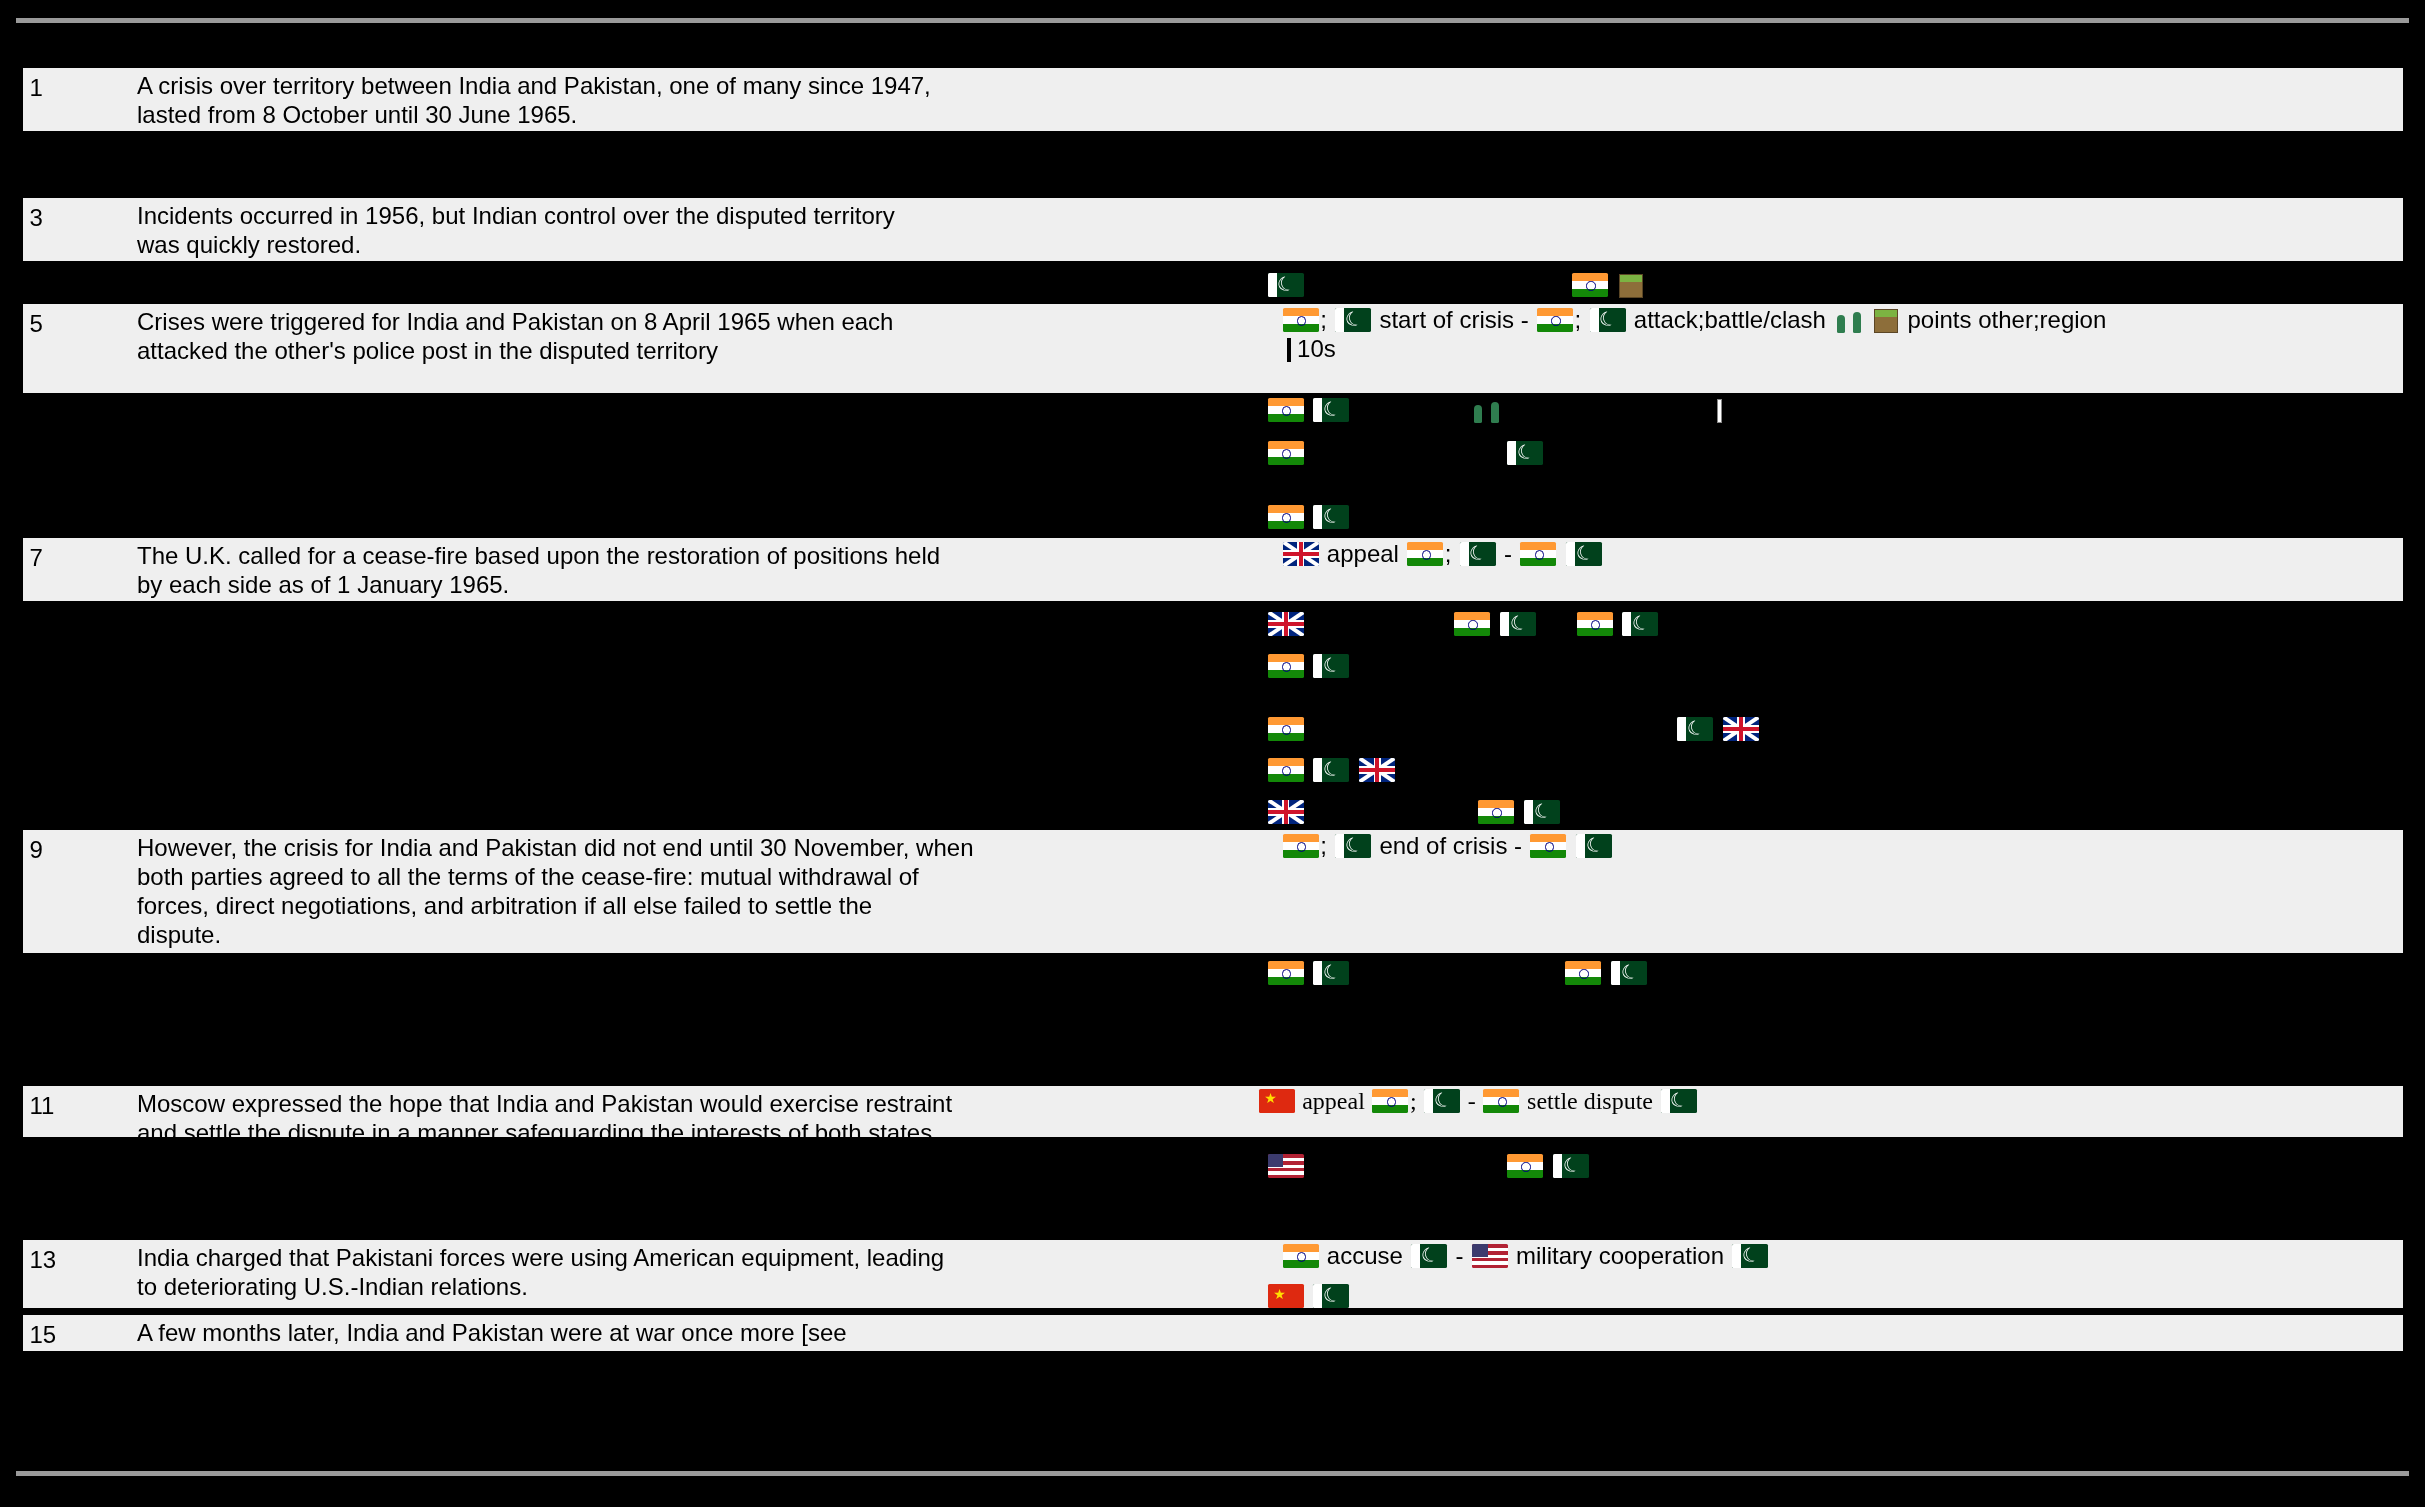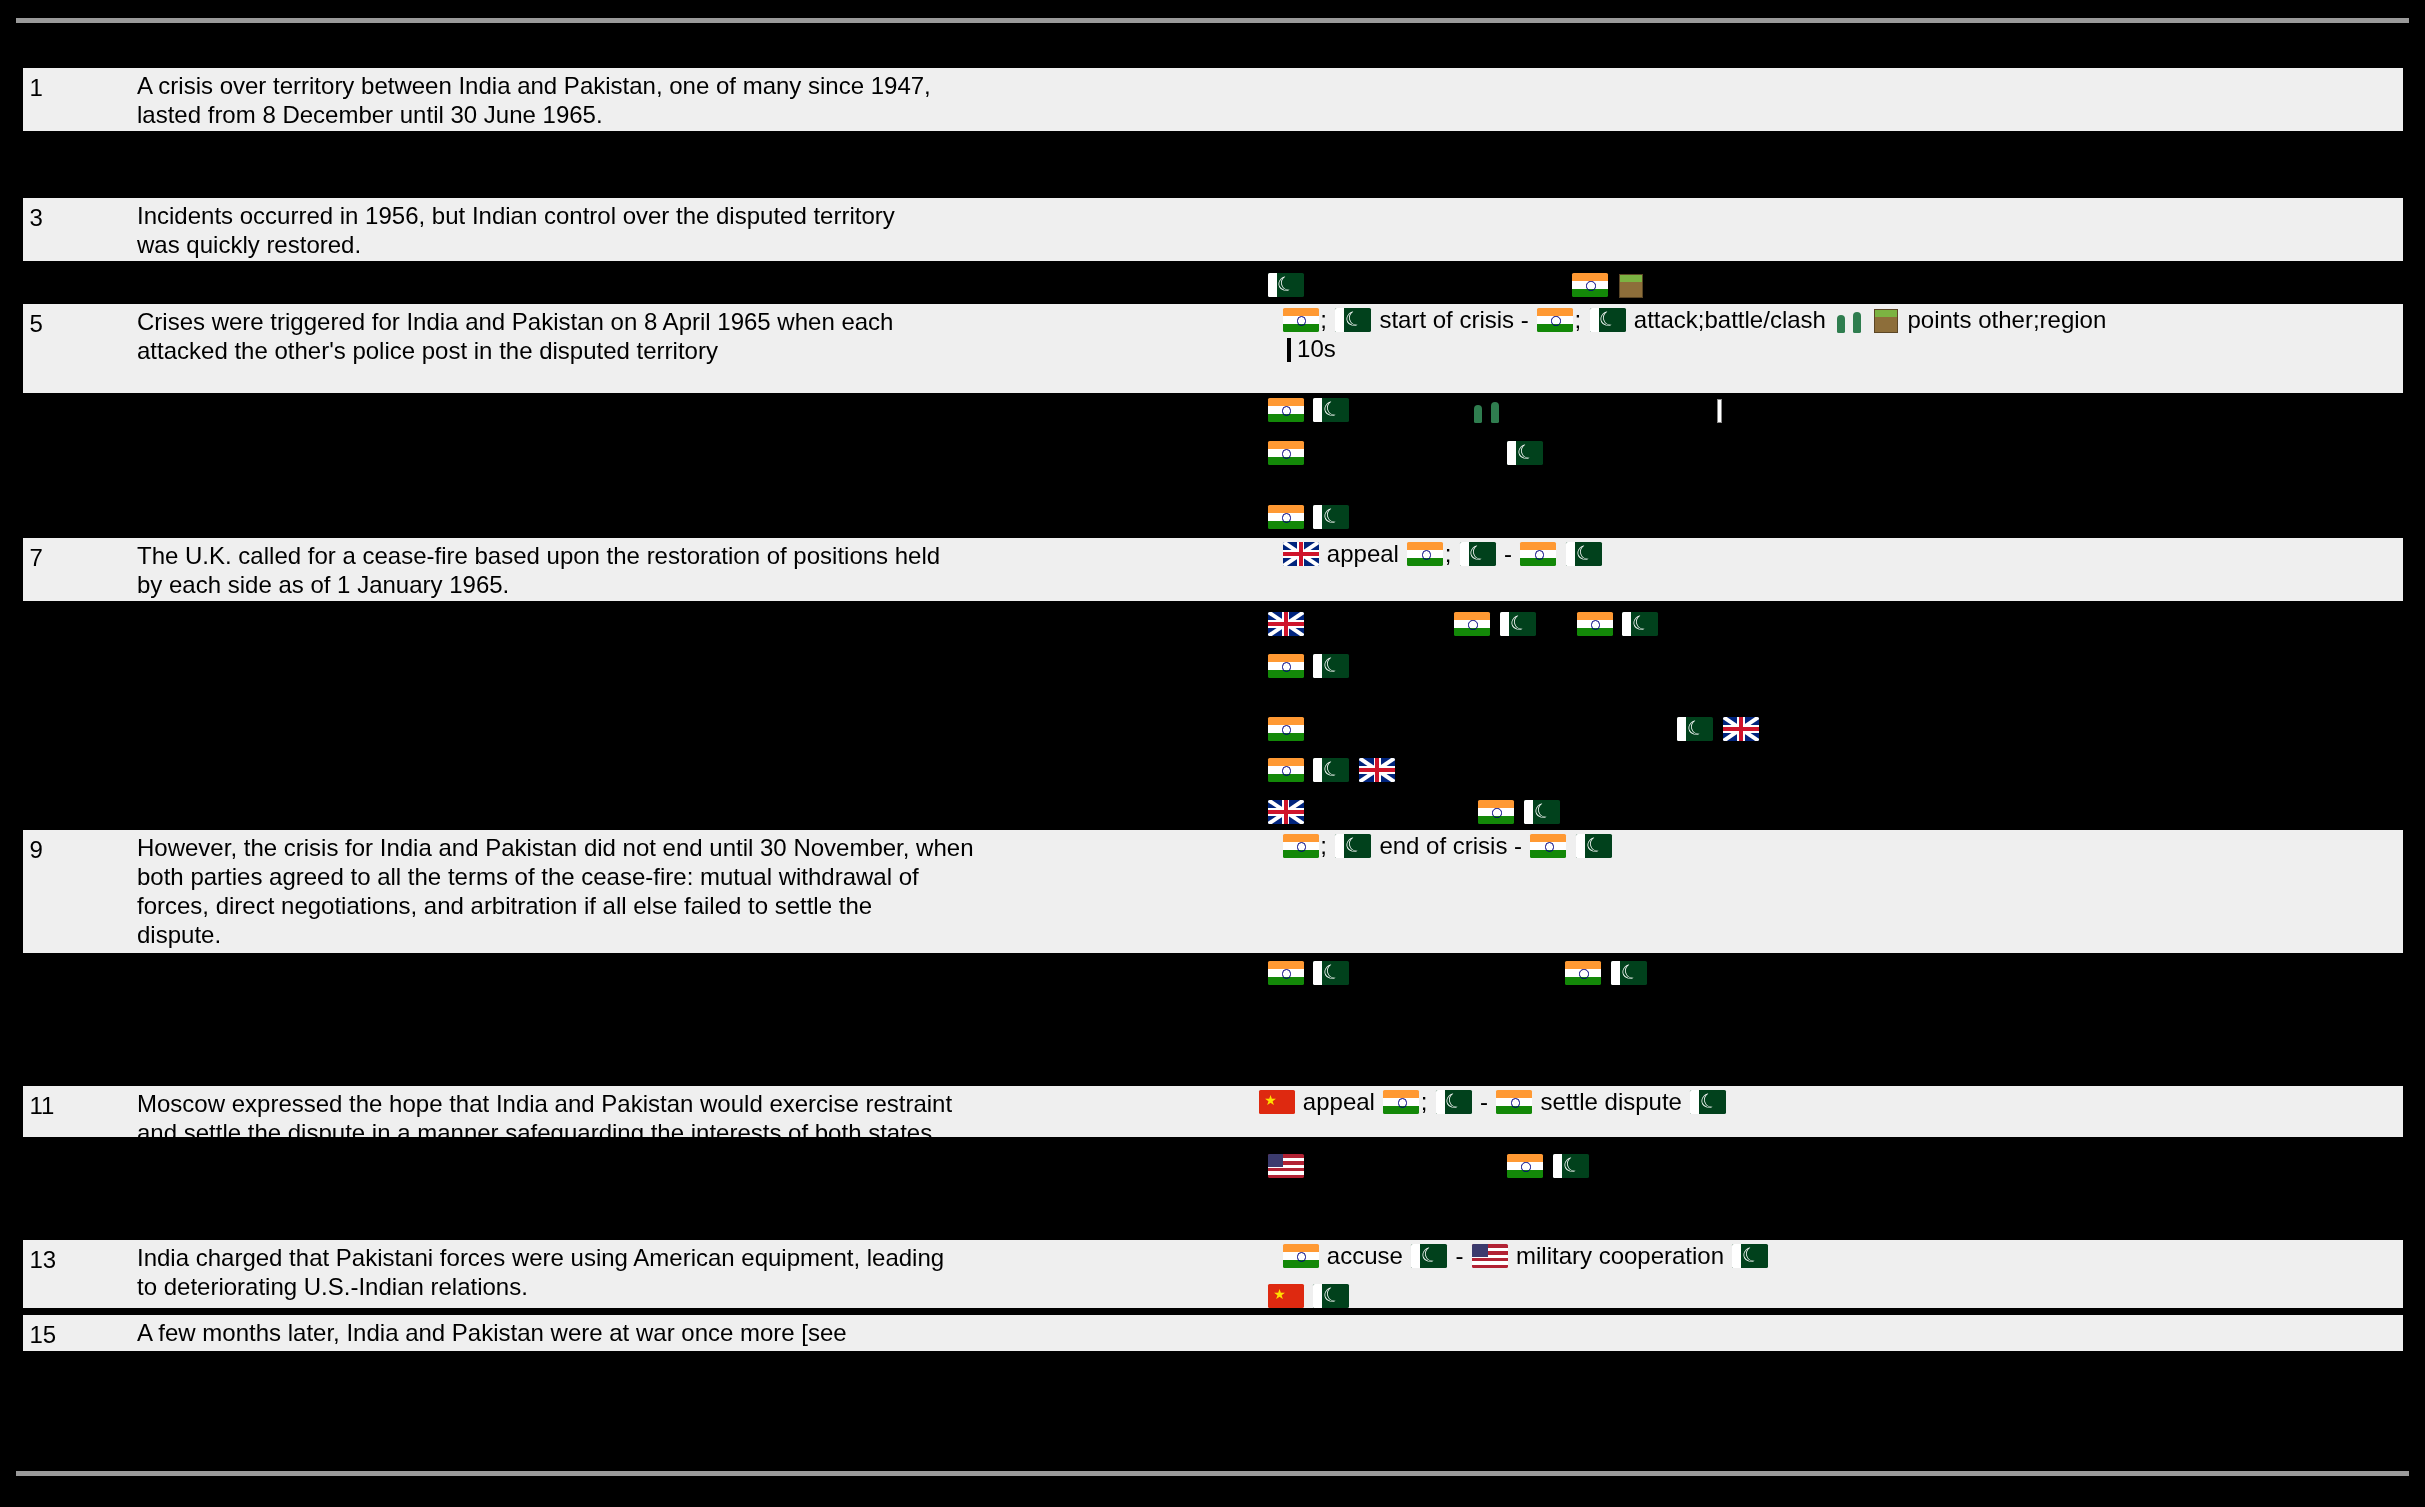--- a/index.html
+++ b/index.html
@@ -193,21 +193,21 @@
 <body>
 
 <div class="page">
 
   <div class="rule top"></div>
   <div class="rule bottom"></div>
 
   <div class="row" style="top:68px;height:63px;">
     <span class="num">1</span>
     <span class="text">A crisis over territory between India and Pakistan, one of many since 1947,
-lasted from 8 December until 30 June 1965.</span>
+lasted from 8 October until 30 June 1965.</span>
   </div>
 
   <div class="row" style="top:198px;height:63px;">
     <span class="num">3</span>
     <span class="text">Incidents occurred in 1956, but Indian control over the disputed territory
 was quickly restored.</span>
   </div>
 
   <div class="strip" style="top:270px;left:1266px;">
     <span class="flag pak"></span>
@@ -319,21 +319,21 @@
     <span class="flag pak"></span>
     <span style="display:inline-block;width:199px"></span>
     <span class="flag india"></span>
     <span class="flag pak"></span>
   </div>
 
   <div class="row" style="top:1086px;height:51px;">
     <span class="num">11</span>
     <span class="text">Moscow expressed the hope that India and Pakistan would exercise restraint
 and settle the dispute in a manner safeguarding the interests of both states.</span>
-    <span class="anno" style="left:1234px;">
+    <span class="anno" style="left:1234px;font-family:Liberation Serif, serif;">
       <span class="flag china"></span>
       <span>appeal</span>
       <span class="flag india"></span><span>;</span>
       <span class="flag pak"></span>
       <span>-</span>
       <span class="flag india"></span>
       <span>settle dispute</span>
       <span class="flag pak"></span>
     </span>
   </div>

